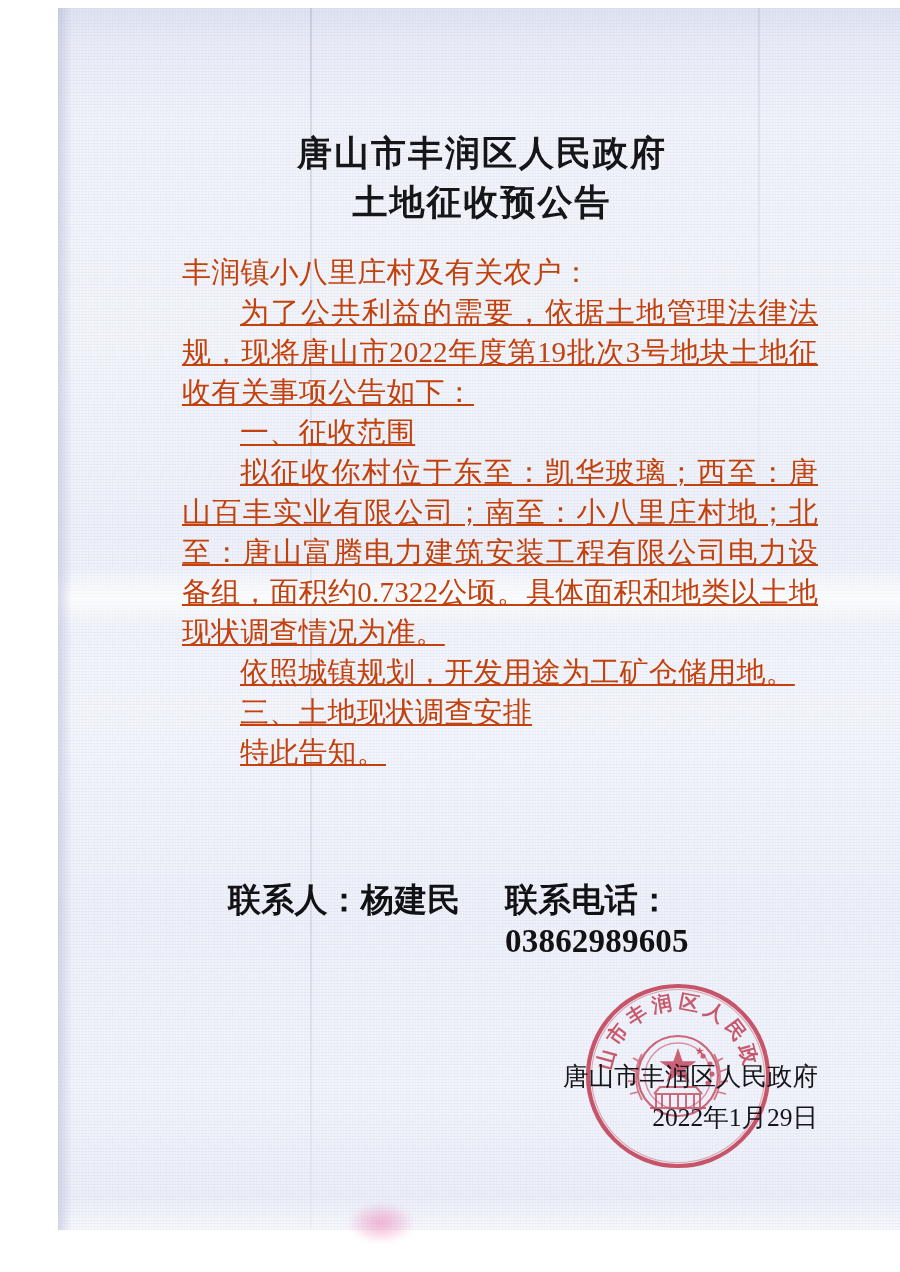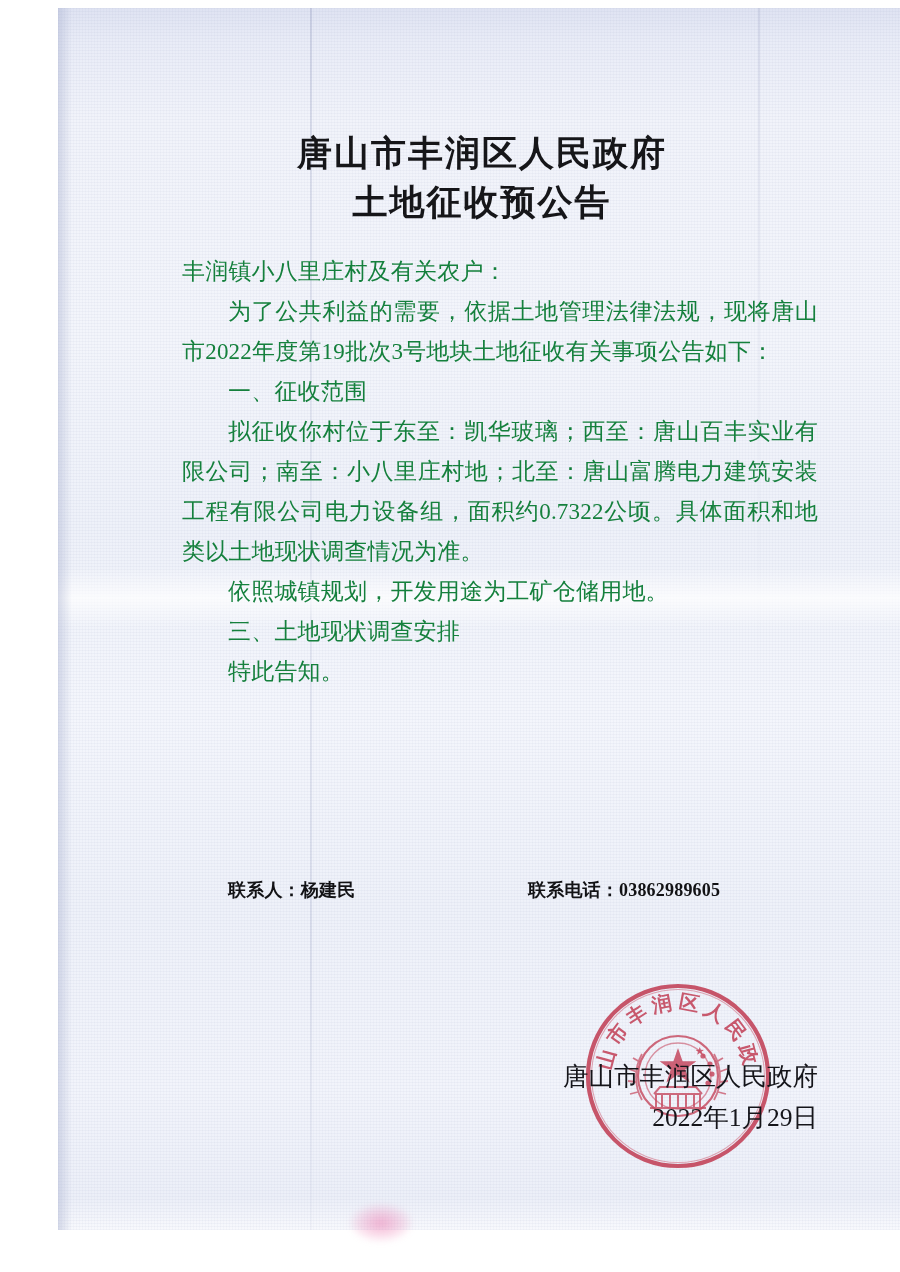--- a/index.html
+++ b/index.html
@@ -106,39 +106,40 @@
     letter-spacing: 2px;
     line-height: 49px;
     color: #161619;
   }
 
   .body-text {
     position: absolute;
     left: 150px;
     top: 252px;
     width: 636px;
-    font-size: 23px;
+    font-size: 29px;
     line-height: 40px;
     letter-spacing: 0.2px;
-    color: #15803d;
+    color: #c2410c;
     text-align: justify;
   }
   .p {
     margin: 0;
   }
   .indent {
     text-indent: 2em;
+    text-decoration: underline;
   }
 
   .contact-row {
     position: absolute;
     left: 196px;
     top: 878px;
     width: 600px;
-    font-size: 18px;
+    font-size: 33px;
     letter-spacing: 0.2px;
     font-weight: bold;
     color: #121215;
     display: flex;
   }
   .contact-person { width: 300px; }
 
   .signature {
     position: absolute;
     right: 114px;

